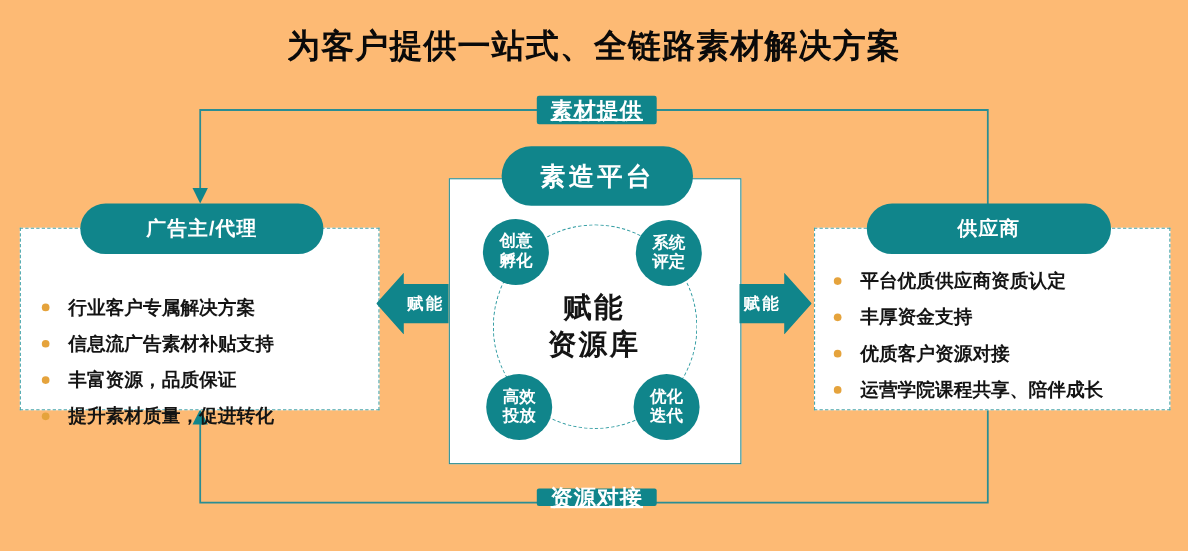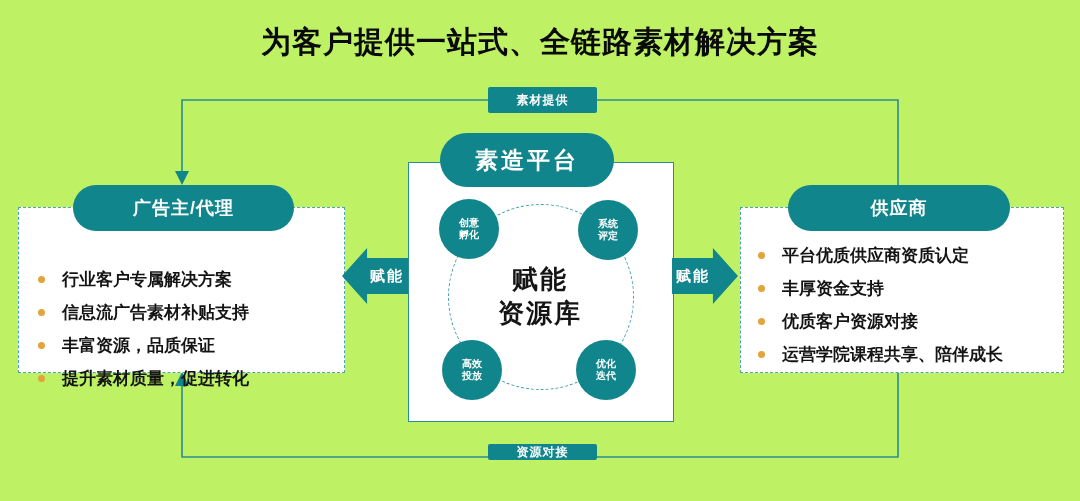--- a/index.html
+++ b/index.html
@@ -1,44 +1,44 @@
 <!DOCTYPE html>
 <html><head>
 <meta charset="utf-8">
 <style>
   html,body{margin:0;padding:0;background:#ffffff;}
   .canvas{
-    position:relative;width:1080px;height:501px;background:#bef264;overflow:hidden;
+    position:relative;width:1080px;height:501px;background:#fdba74;overflow:hidden;
     font-family:"Liberation Sans","DejaVu Sans",sans-serif;
   }
   .title{
     position:absolute;top:22px;left:0;width:100%;text-align:center;
     font-size:30px;font-weight:800;color:#0a0a0a;letter-spacing:1px;
   }
   svg.connectors{position:absolute;left:0;top:0;z-index:0;}
   .flow-label{
     position:absolute;z-index:2;background:#10858B;color:#ffffff;
-    font-size:12px;font-weight:700;letter-spacing:1px;
-    display:flex;align-items:center;justify-content:center;border-radius:2px;
+    font-size:20px;font-weight:700;letter-spacing:1px;
+    display:flex;align-items:center;justify-content:center;border-radius:2px;text-decoration:underline;
   }
   .flow-label.top{left:488px;top:87px;width:109px;height:26px;}
   .flow-label.bottom{left:488px;top:444px;width:109px;height:16px;}
   .dashed-box{
     position:absolute;z-index:1;border:1.5px dashed #49A6AC;background:#ffffff;
   }
   .dashed-box.left{left:18px;top:207px;width:325px;height:164px;}
   .dashed-box.right{left:740px;top:207px;width:322px;height:164px;}
   .pill{
     position:absolute;z-index:3;background:#10858B;color:#ffffff;
     display:flex;align-items:center;justify-content:center;
     font-weight:800;letter-spacing:1px;
   }
   .pill.adv{left:73px;top:185px;width:221px;height:46px;border-radius:23px;font-size:18px;}
   .pill.sup{left:788px;top:185px;width:222px;height:46px;border-radius:23px;font-size:18px;}
-  .pill.platform{left:440px;top:133px;width:174px;height:54px;border-radius:27px;font-size:23px;letter-spacing:3px;}
+  .pill.platform{left:456px;top:133px;width:174px;height:54px;border-radius:27px;font-size:23px;letter-spacing:3px;}
   .bullet-list{position:absolute;z-index:2;}
   .bullet-list.left{left:38px;top:239px;width:300px;margin-top:24px;}
   .bullet-list.right{left:758px;top:239px;width:300px;}
   .bullet-row{height:33px;display:flex;align-items:center;}
   .dot{width:7px;height:7px;border-radius:50%;background:#E5A33C;margin-right:17px;flex:0 0 auto;}
   .bullet-text{font-size:17px;font-weight:700;color:#141414;white-space:nowrap;}
   .center-box{
     position:absolute;z-index:1;left:408px;top:162px;width:264px;height:258px;
     border:1.6px solid #2A8D93;background:#ffffff;
   }
@@ -47,21 +47,21 @@
     border:1.6px dashed #3AA0A6;border-radius:50%;
   }
   .center-label{
     position:absolute;z-index:2;left:408px;top:262px;width:264px;
     text-align:center;font-size:26px;font-weight:800;color:#141414;
     line-height:1.32;white-space:pre-line;letter-spacing:2px;
   }
   .node{
     position:absolute;z-index:2;width:60px;height:60px;border-radius:50%;
     background:#10858B;color:#ffffff;display:flex;align-items:center;justify-content:center;
-    text-align:center;font-size:10px;font-weight:700;line-height:1.2;white-space:pre-line;
+    text-align:center;font-size:15px;font-weight:700;line-height:1.2;white-space:pre-line;
   }
   .node.n1{left:439px;top:199px;}
   .node.n2{left:578px;top:200px;}
   .node.n3{left:442px;top:340px;}
   .node.n4{left:576px;top:340px;}
   .block-arrow{
     position:absolute;z-index:2;background:#10858B;color:#ffffff;
     font-size:15px;font-weight:700;letter-spacing:2px;box-sizing:border-box;
     display:flex;align-items:center;justify-content:center;
   }

